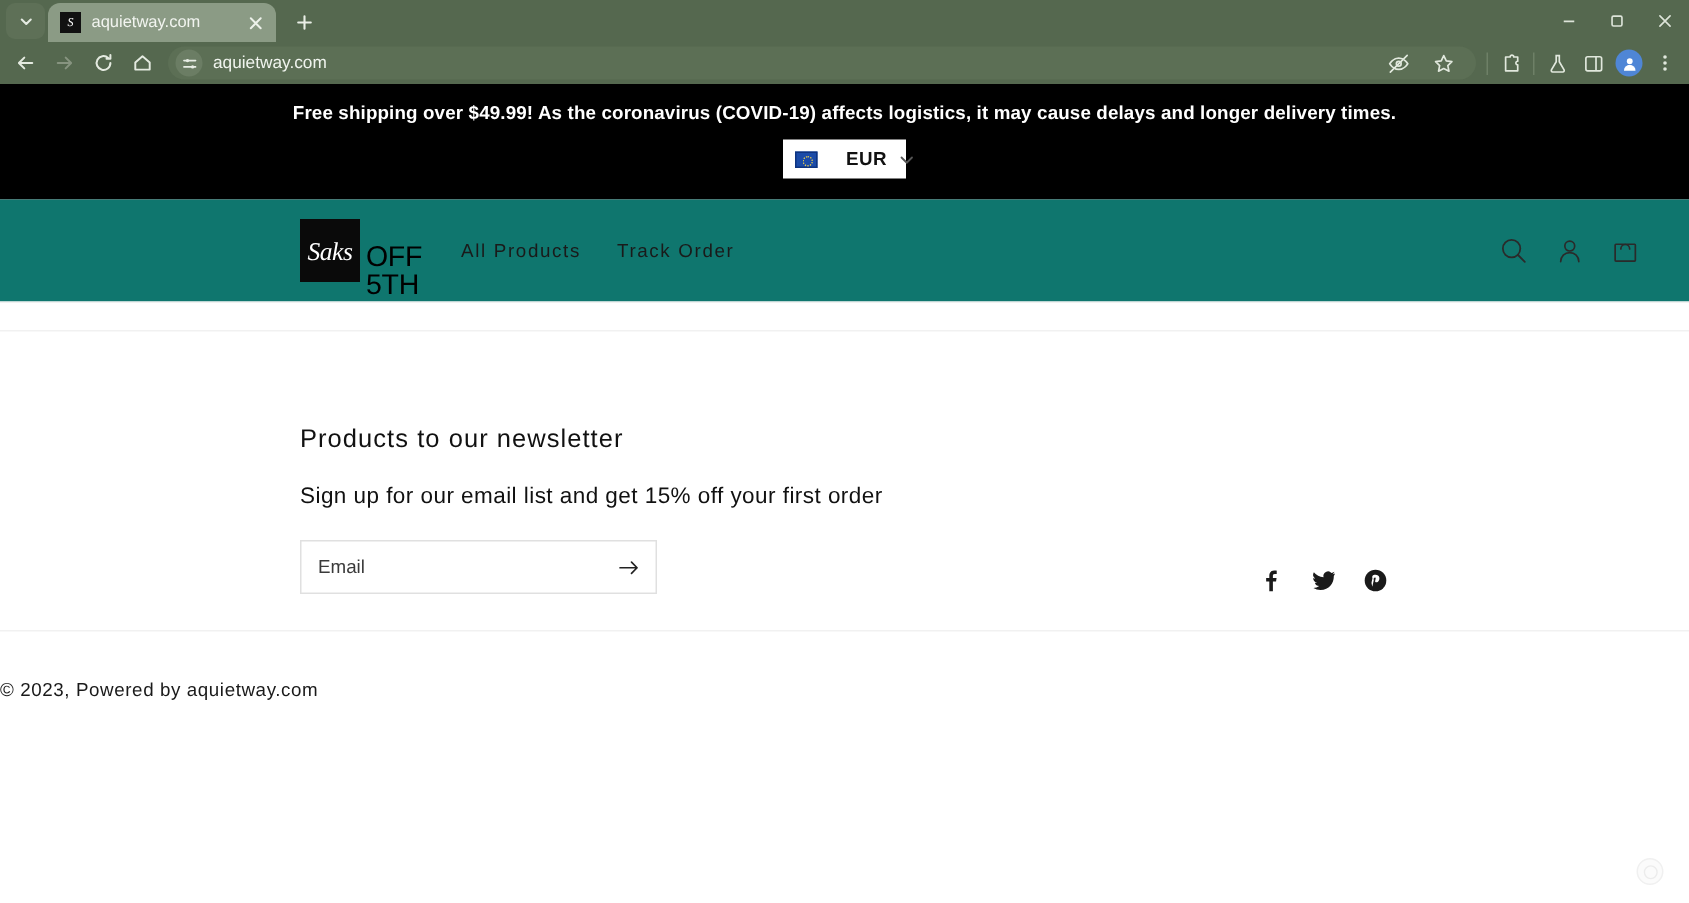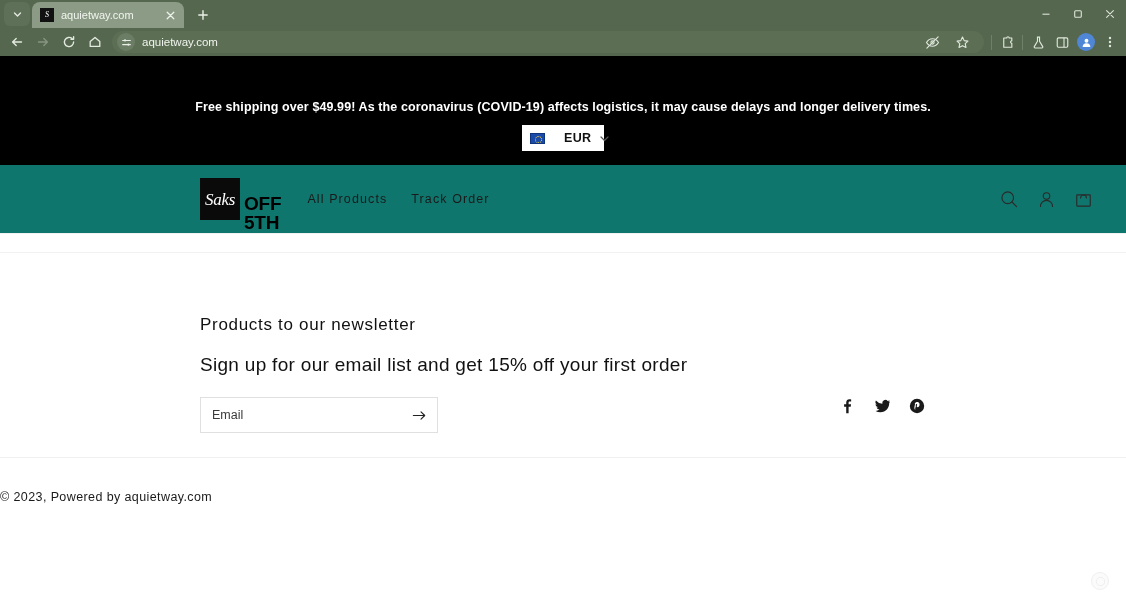--- a/index.html
+++ b/index.html
@@ -177,21 +177,20 @@
     background: #000;
     color: #fff;
     padding: 12px 0 14px;
     text-align: center;
   }
   .announce-text {
     font-size: 12.5px;
     font-weight: bold;
     letter-spacing: 0.1px;
     line-height: 1.2;
-    margin-top: 32px;
   }
   .currency-wrap {
     display: flex;
     justify-content: center;
     margin-top: 10px;
   }
   .currency-select {
     background: #fff;
     color: #111;
     width: 82px;
@@ -250,21 +249,21 @@
     font-size: 17px;
     line-height: 1;
     letter-spacing: -0.3px;
   }
   .logo-text {
     display: flex;
     flex-direction: column;
     justify-content: center;
     margin-left: 4px;
     color: #000;
-    font-weight: bold;
+    font-weight: normal;
     font-size: 19px;
     line-height: 0.98;
     letter-spacing: -0.2px;
     margin-top: 30px;
   }
 
   .main-nav {
     display: flex;
     align-items: center;
     gap: 24px;
@@ -293,28 +292,28 @@
   .newsletter {
     padding: 62px 0 0 200px;
   }
   .nl-title {
     font-size: 17px;
     color: #111;
     letter-spacing: 0.7px;
     font-weight: normal;
   }
   .nl-sub {
-    font-size: 19px;
+    font-size: 15px;
     color: #111;
     letter-spacing: 0.3px;
     margin-top: 19px;
   }
   .nl-row {
     display: flex;
-    align-items: flex-start;
+    align-items: flex-end;
     margin-top: 21px;
   }
   .email-box {
     width: 238px;
     height: 36px;
     border: 1px solid #e0e0e0;
     display: flex;
     align-items: center;
     padding: 0 8px 0 11px;
     background: #fff;

